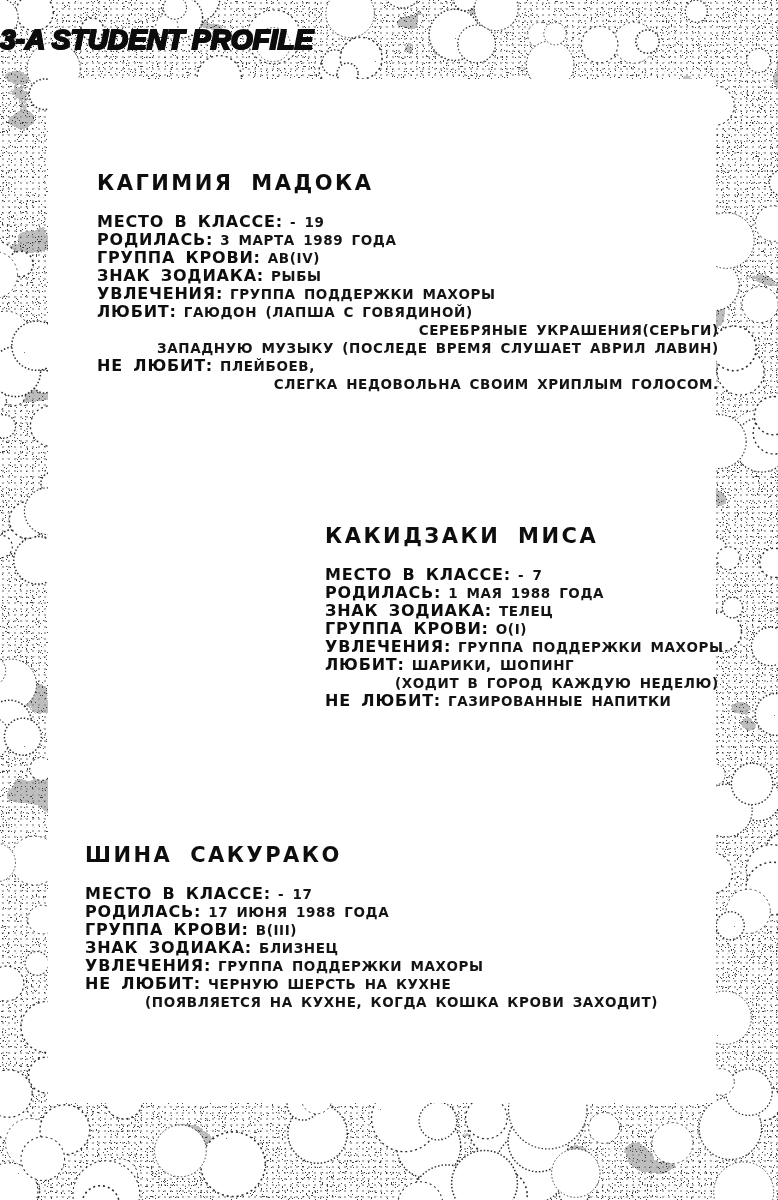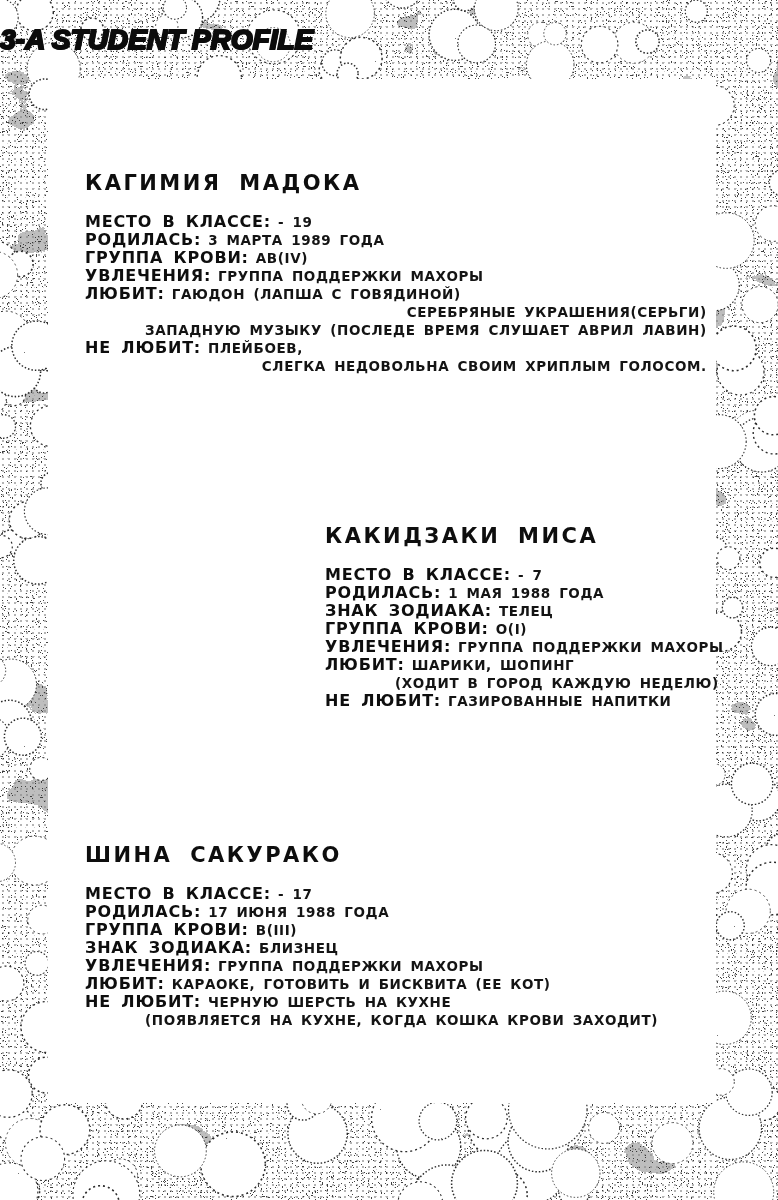--- a/index.html
+++ b/index.html
@@ -41,21 +41,21 @@
     text-shadow: 1px 1px 0 #0c0c0c;
     white-space: nowrap;
   }
   .content {
     position: absolute;
     left: 0; top: 0;
     width: 778px; height: 1200px;
     z-index: 1;
   }
   .profile { position: absolute; white-space: nowrap; }
-  .profile-1 { left: 85px;  top: 170px; }
+  .profile-1 { left: 97px;  top: 170px; }
   .profile-2 { left: 325px; top: 523px; }
   .profile-3 { left: 85px;  top: 842px; }
   .name {
     margin: 0 0 17px 0;
     font-size: 21px;
     font-weight: 700;
     line-height: 26px;
     letter-spacing: 2.5px;
     word-spacing: 8px;
     color: #0e0e0e;
@@ -258,20 +258,21 @@
 
   <div class="title">3-A STUDENT PROFILE</div>
 
   <div class="content">
 
     <section class="profile profile-1">
       <h2 class="name">КАГИМИЯ МАДОКА</h2>
       <div class="row"><span class="lbl">МЕСТО В КЛАССЕ:</span><span class="val">- 19</span></div>
       <div class="row"><span class="lbl">РОДИЛАСЬ:</span><span class="val">3 МАРТА 1989 ГОДА</span></div>
       <div class="row"><span class="lbl">ГРУППА КРОВИ:</span><span class="val">AB(IV)</span></div>
+      <div class="row"><span class="lbl">ЗНАК ЗОДИАКА:</span><span class="val">РЫБЫ</span></div>
       <div class="row"><span class="lbl">УВЛЕЧЕНИЯ:</span><span class="val">ГРУППА ПОДДЕРЖКИ МАХОРЫ</span></div>
       <div class="row"><span class="lbl">ЛЮБИТ:</span><span class="val">ГАЮДОН (ЛАПША С ГОВЯДИНОЙ)</span></div>
       <div class="row indent"><span class="val">СЕРЕБРЯНЫЕ УКРАШЕНИЯ(СЕРЬГИ)</span></div>
       <div class="row indent"><span class="val">ЗАПАДНУЮ МУЗЫКУ (ПОСЛЕДЕ ВРЕМЯ СЛУШАЕТ АВРИЛ ЛАВИН)</span></div>
       <div class="row"><span class="lbl">НЕ ЛЮБИТ:</span><span class="val">ПЛЕЙБОЕВ,</span></div>
       <div class="row indent"><span class="val">СЛЕГКА НЕДОВОЛЬНА СВОИМ ХРИПЛЫМ ГОЛОСОМ.</span></div>
     </section>
 
     <section class="profile profile-2">
       <h2 class="name">КАКИДЗАКИ МИСА</h2>
@@ -285,19 +286,18 @@
       <div class="row"><span class="lbl">НЕ ЛЮБИТ:</span><span class="val">ГАЗИРОВАННЫЕ НАПИТКИ</span></div>
     </section>
 
     <section class="profile profile-3">
       <h2 class="name">ШИНА САКУРАКО</h2>
       <div class="row"><span class="lbl">МЕСТО В КЛАССЕ:</span><span class="val">- 17</span></div>
       <div class="row"><span class="lbl">РОДИЛАСЬ:</span><span class="val">17 ИЮНЯ 1988 ГОДА</span></div>
       <div class="row"><span class="lbl">ГРУППА КРОВИ:</span><span class="val">B(III)</span></div>
       <div class="row"><span class="lbl">ЗНАК ЗОДИАКА:</span><span class="val">БЛИЗНЕЦ</span></div>
       <div class="row"><span class="lbl">УВЛЕЧЕНИЯ:</span><span class="val">ГРУППА ПОДДЕРЖКИ МАХОРЫ</span></div>
-      <div class="row"><span class="lbl">ЛЮБИТ:</span><span class="val">КАРАОКЕ, ГОТОВИТЬ И БИСКВИТА (ЕЕ КОТ)</span></div>
       <div class="row"><span class="lbl">НЕ ЛЮБИТ:</span><span class="val">ЧЕРНУЮ ШЕРСТЬ НА КУХНЕ</span></div>
       <div class="row indent"><span class="val">(ПОЯВЛЯЕТСЯ НА КУХНЕ, КОГДА КОШКА КРОВИ ЗАХОДИТ)</span></div>
     </section>
 
   </div>
 </div>
 
 </body></html>

